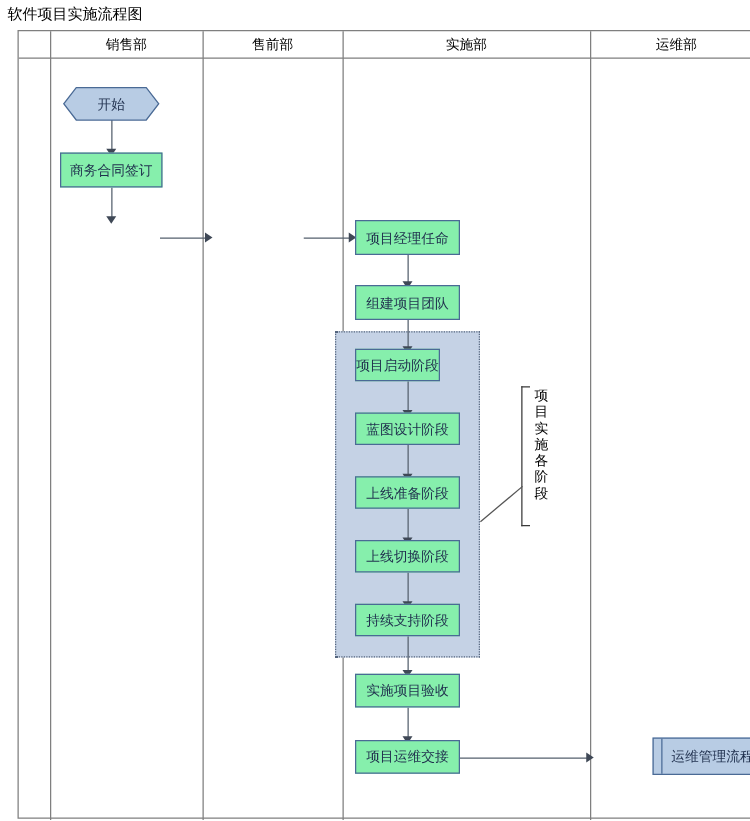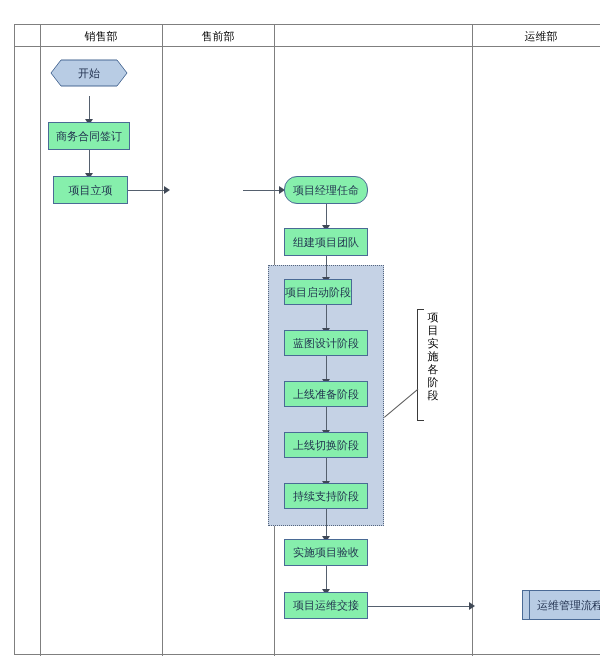--- a/index.html
+++ b/index.html
@@ -182,31 +182,33 @@
     transform-origin: 0 0;
     height: 0;
     border-top: 1px solid #555555;
   }
 </style>
 </head>
 <body>
 
 <div id="page">
 
+  <div class="title">软件项目实施流程图</div>
 
   <div class="lane-table">
     <div class="lane-header"></div>
 
     <div class="lane-col-line" style="left:25px;"></div>
     <div class="lane-col-line" style="left:147px;"></div>
     <div class="lane-col-line" style="left:259px;"></div>
     <div class="lane-col-line" style="left:457px;"></div>
 
     <div class="lane-head-cell" style="left:25px;  width:122px;">销售部</div>
     <div class="lane-head-cell" style="left:147px; width:112px;">售前部</div>
+    <div class="lane-head-cell" style="left:259px; width:198px;">实施部</div>
     <div class="lane-head-cell" style="left:457px; width:138px;">运维部</div>
   </div>
 
   <div class="phase-box" style="left:268px; top:265px; width:116px; height:261px;"></div>
 
   <div class="vline" style="left:89px; top:96px; height:26px;"></div>
   <div class="arrow-down" style="left:85px; top:119px;"></div>
 
   <div class="vline" style="left:89px; top:150px; height:26px;"></div>
   <div class="arrow-down" style="left:85px; top:173px;"></div>
@@ -237,33 +239,32 @@
 
   <div class="vline" style="left:326px; top:509px; height:30px;"></div>
   <div class="arrow-down" style="left:322px; top:536px;"></div>
 
   <div class="vline" style="left:326px; top:566px; height:26px;"></div>
   <div class="arrow-down" style="left:322px; top:589px;"></div>
 
   <div class="hline" style="left:368px; top:606px; width:104px;"></div>
   <div class="arrow-right" style="left:469px; top:602px;"></div>
 
-  <div class="hex-wrap" style="left:50px; top:59px;">
+  <div class="hex-wrap" style="left:50px; top:69px;">
     <svg width="78" height="28" viewBox="0 0 78 28" aria-hidden="true">
       <polygon points="11,1 67,1 77,14 67,27 11,27 1,14" fill="#b8cce4" stroke="#4a6a95" stroke-width="1"></polygon>
     </svg>
     <div class="hex-label">开始</div>
   </div>
 
   <div class="shape" style="left:48px; top:122px; width:82px; height:28px;">商务合同签订</div>
 
-  <div class="shape" style="left:53px; top:176px; width:75px; height:28px;">项目立项</div>
-
-
-  <div class="shape" style="left:284px; top:176px; width:84px; height:28px;border-radius:13px;">项目经理任命</div>
+
+
+  <div class="shape" style="left:284px; top:176px; width:84px; height:28px;">项目经理任命</div>
 
   <div class="shape" style="left:284px; top:228px; width:84px; height:28px;">组建项目团队</div>
 
   <div class="shape" style="left:284px; top:279px; width:68px; height:26px;">项目启动阶段</div>
 
   <div class="shape" style="left:284px; top:330px; width:84px; height:26px;">蓝图设计阶段</div>
 
   <div class="shape" style="left:284px; top:381px; width:84px; height:26px;">上线准备阶段</div>
 
   <div class="shape" style="left:284px; top:432px; width:84px; height:26px;">上线切换阶段</div>

